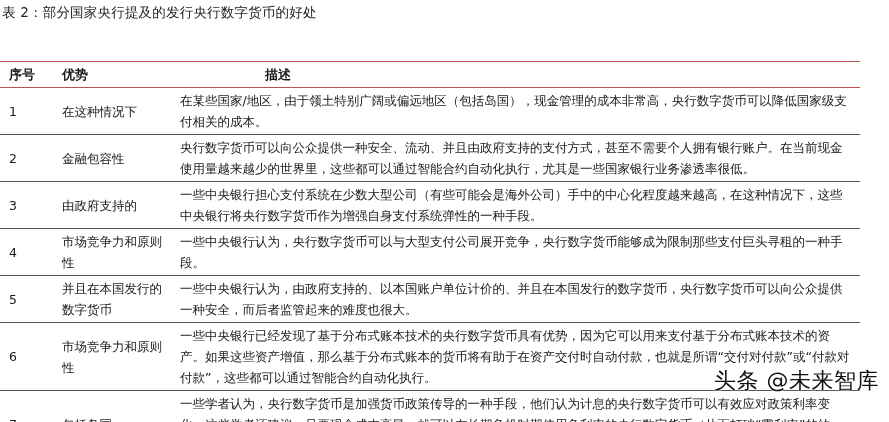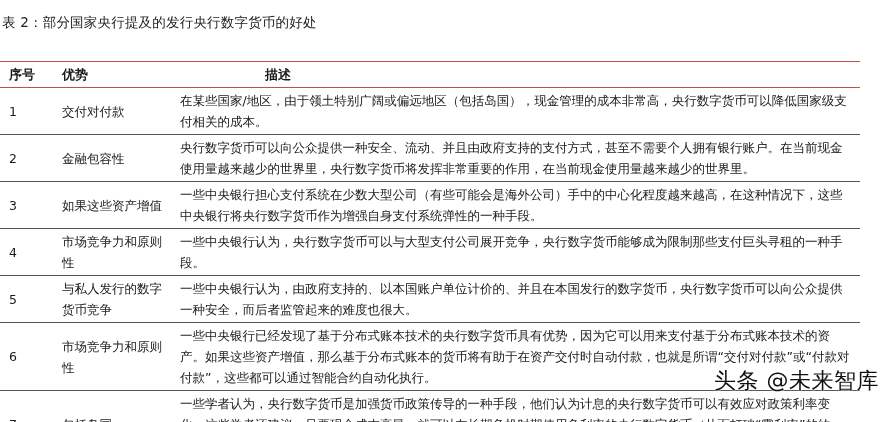--- a/index.html
+++ b/index.html
@@ -1,18 +1,18 @@
 <!DOCTYPE html>
 <html><head>
   <meta charset="utf-8">
   <style>
     html, body { margin: 0; padding: 0; background: #ffffff; }
     body { width: 889px; height: 422px; position: relative; overflow: hidden;
            font-family: "DejaVu Sans", "Liberation Sans", sans-serif; color: #1a1a1a; }
-    .caption { position: absolute; left: 2px; top: 13px; font-size: 13.5px; line-height: 18px; color: #222; letter-spacing: 0.2px; }
+    .caption { position: absolute; left: 2px; top: 3px; font-size: 13.5px; line-height: 18px; color: #222; letter-spacing: 0.2px; }
     .tbl { position: absolute; left: 0; top: 24px; width: 860px; border-collapse: collapse; table-layout: fixed; margin-top: 37px; }
     .tbl th, .tbl td { padding: 0; vertical-align: middle; text-align: left; }
     .tbl thead tr { height: 26px; border-top: 1.5px solid #c0504d; border-bottom: 1.5px solid #c0504d; }
     .tbl thead th { font-weight: bold; font-size: 13px; color: #1a1a1a; }
     .tbl tbody tr { border-bottom: 1.5px solid #555; }
     .tbl tbody tr:last-child { border-bottom: 2px solid #c0504d; }
     .tbl td { font-size: 12.5px; line-height: 21px; color: #1a1a1a; padding-top: 2px; padding-bottom: 2px; }
     .col-no { width: 98px; padding-left: 9px !important; }
     th.col-no { padding-left: 9px; }
     td.num { padding-left: 9px; }
@@ -37,41 +37,41 @@
   <thead>
     <tr>
       <th class="col-no">序号</th>
       <th style="padding-left:0">优势</th>
       <th style="padding-left:85px">描述</th>
     </tr>
   </thead>
   <tbody>
     <tr style="height:47px">
       <td class="num">1</td>
-      <td class="adv">交付对付款</td>
+      <td class="adv">在这种情况下</td>
       <td style="padding-left:0;padding-right:6px">在某些国家/地区，由于领土特别广阔或偏远地区（包括岛国），现金管理的成本非常高，央行数字货币可以降低国家级支付相关的成本。</td>
     </tr>
     <tr style="height:47px">
       <td class="num">2</td>
       <td class="adv">金融包容性</td>
-      <td style="padding-left:0;padding-right:6px">央行数字货币可以向公众提供一种安全、流动、并且由政府支持的支付方式，甚至不需要个人拥有银行账户。在当前现金使用量越来越少的世界里，央行数字货币将发挥非常重要的作用，在当前现金使用量越来越少的世界里。</td>
+      <td style="padding-left:0;padding-right:6px">央行数字货币可以向公众提供一种安全、流动、并且由政府支持的支付方式，甚至不需要个人拥有银行账户。在当前现金使用量越来越少的世界里，这些都可以通过智能合约自动化执行，尤其是一些国家银行业务渗透率很低。</td>
     </tr>
     <tr style="height:46px">
       <td class="num">3</td>
-      <td class="adv" style="padding-right:8px">如果这些资产增值</td>
+      <td class="adv" style="padding-right:8px">由政府支持的</td>
       <td style="padding-left:0;padding-right:6px">一些中央银行担心支付系统在少数大型公司（有些可能会是海外公司）手中的中心化程度越来越高，在这种情况下，这些中央银行将央行数字货币作为增强自身支付系统弹性的一种手段。</td>
     </tr>
     <tr style="height:46px">
       <td class="num">4</td>
       <td class="adv" style="padding-right:10px">市场竞争力和原则性</td>
       <td style="padding-left:0;padding-right:6px">一些中央银行认为，央行数字货币可以与大型支付公司展开竞争，央行数字货币能够成为限制那些支付巨头寻租的一种手段。</td>
     </tr>
     <tr style="height:46px">
       <td class="num">5</td>
-      <td class="adv" style="padding-right:12px">与私人发行的数字货币竞争</td>
+      <td class="adv" style="padding-right:12px">并且在本国发行的数字货币</td>
       <td style="padding-left:0;padding-right:6px">一些中央银行认为，由政府支持的、以本国账户单位计价的、并且在本国发行的数字货币，央行数字货币可以向公众提供一种安全，而后者监管起来的难度也很大。</td>
     </tr>
     <tr style="height:68px">
       <td class="num">6</td>
       <td class="adv" style="padding-right:8px">市场竞争力和原则性</td>
       <td style="padding-left:0;padding-right:6px">一些中央银行已经发现了基于分布式账本技术的央行数字货币具有优势，因为它可以用来支付基于分布式账本技术的资产。如果这些资产增值，那么基于分布式账本的货币将有助于在资产交付时自动付款，也就是所谓“交付对付款”或“付款对付款”，这些都可以通过智能合约自动化执行。</td>
     </tr>
     <tr style="height:68px">
       <td class="num">7</td>
       <td class="adv">包括岛国</td>

